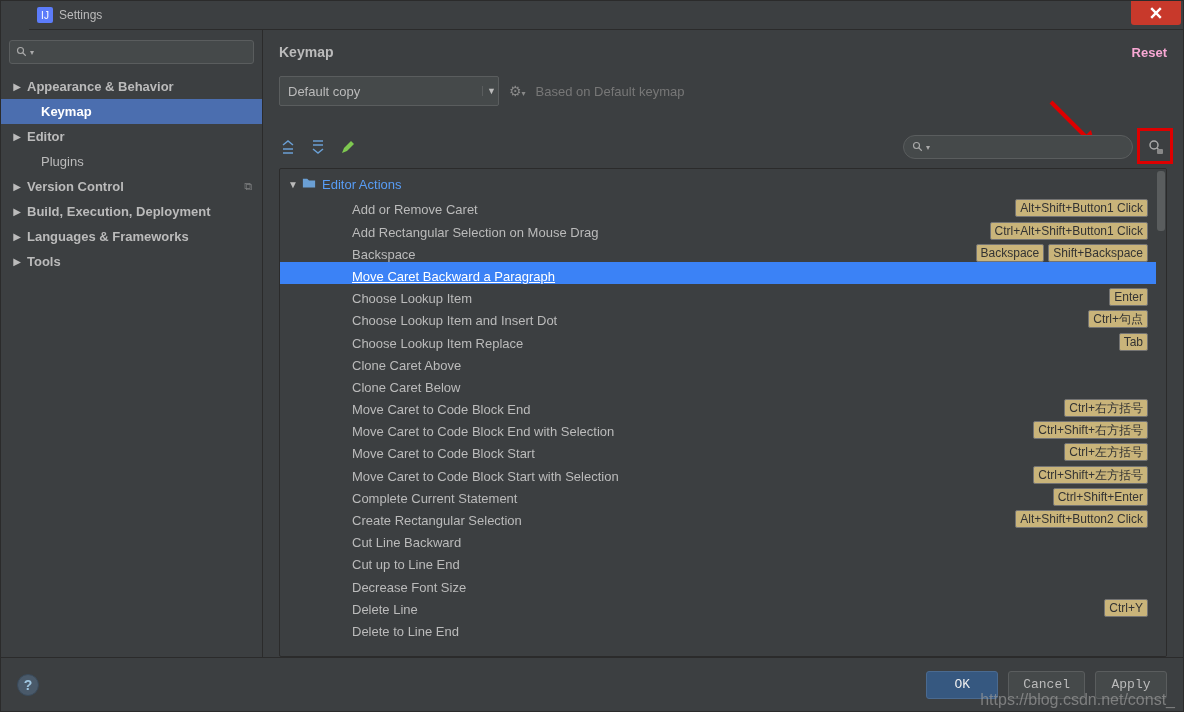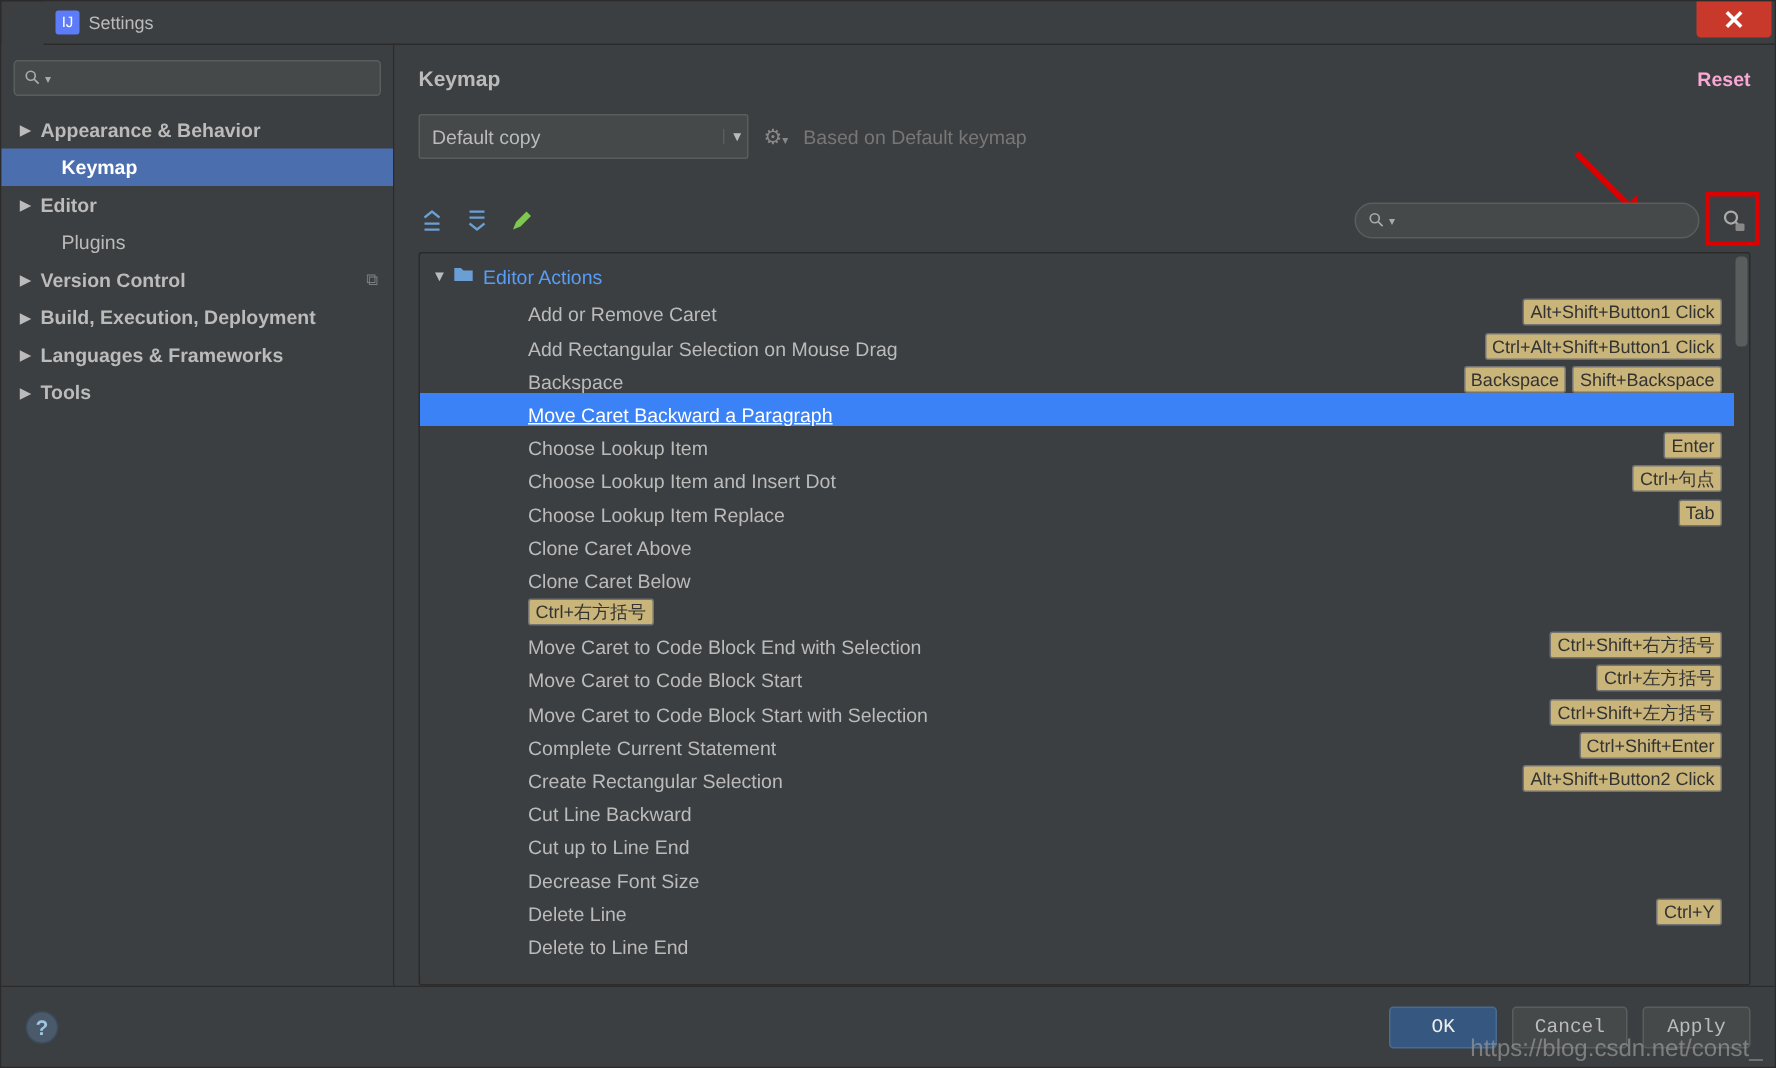--- a/index.html
+++ b/index.html
@@ -219,20 +219,21 @@
             </div>
             <div class="tree-row action">
               <span class="label">Clone Caret Above</span>
               <span class="shortcuts"></span>
             </div>
             <div class="tree-row action">
               <span class="label">Clone Caret Below</span>
               <span class="shortcuts"></span>
             </div>
             <div class="tree-row action">
+              <span class="label">Move Caret to Code Block End</span>
               <span class="shortcuts">
                 <span class="shortcut">Ctrl+右方括号</span>
               </span>
             </div>
             <div class="tree-row action">
               <span class="label">Move Caret to Code Block End with Selection</span>
               <span class="shortcuts">
                 <span class="shortcut">Ctrl+Shift+右方括号</span>
               </span>
             </div>

